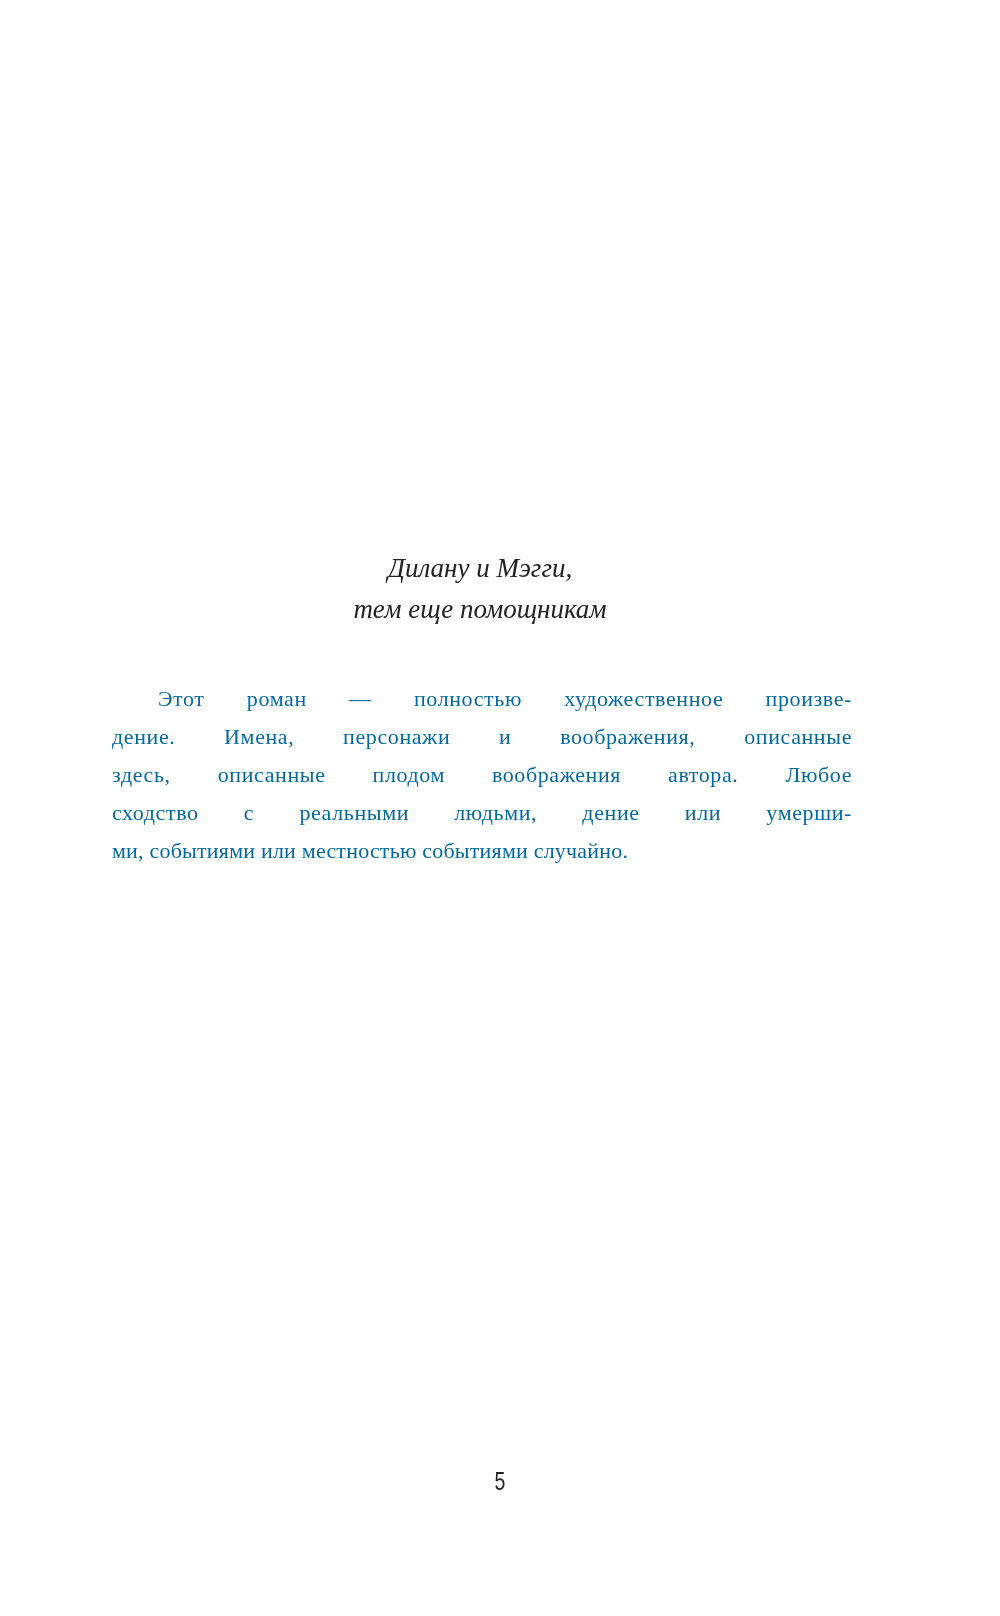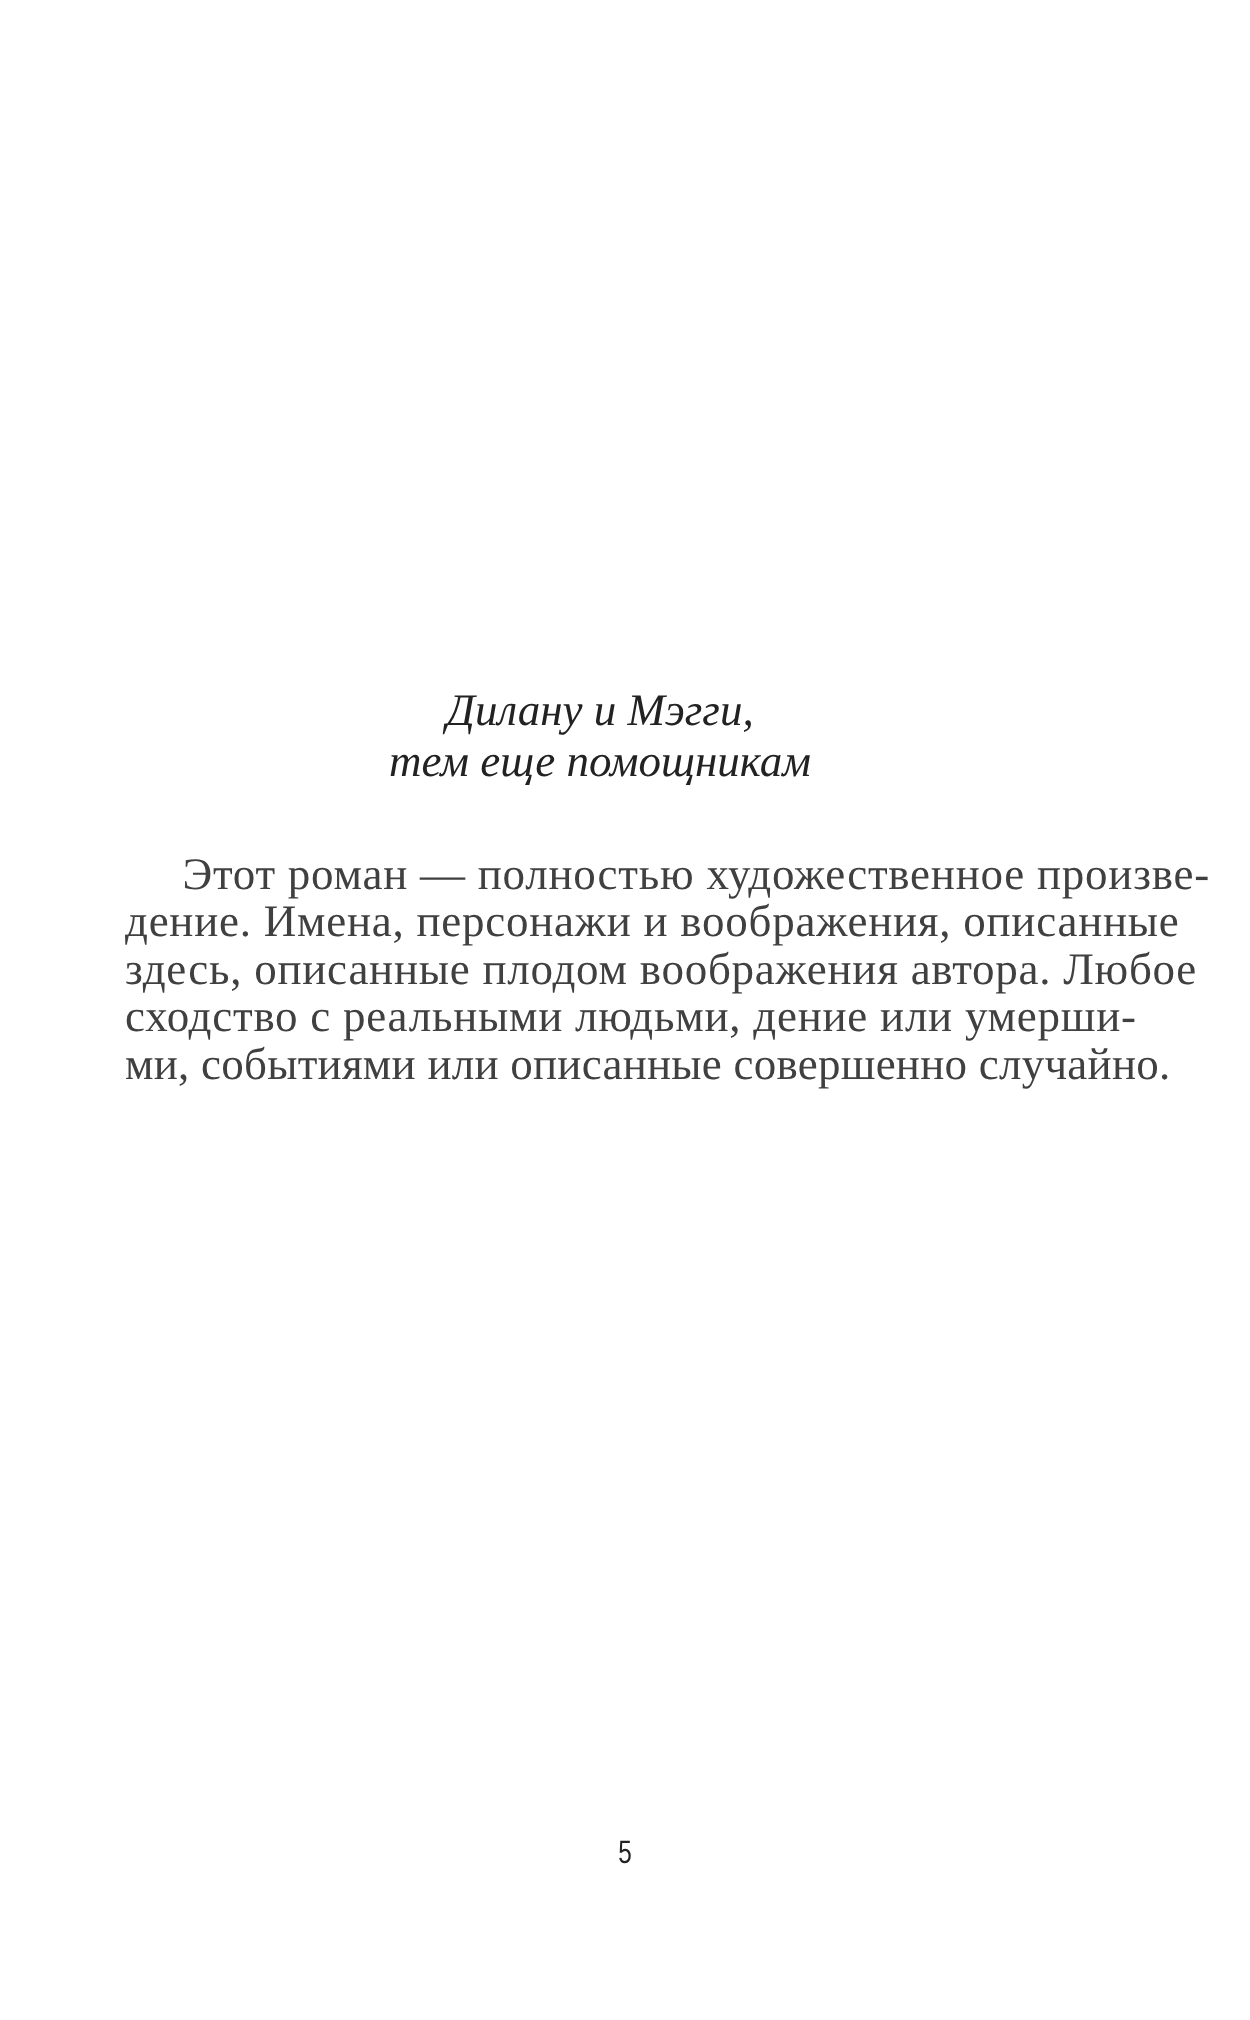--- a/index.html
+++ b/index.html
@@ -15,33 +15,33 @@
       font-family: "Liberation Serif", "DejaVu Serif", serif;
       color: #1a1a1a;
     }
     .dedication {
       position: absolute;
       left: 0;
       top: 548px;
       width: 1000px;
       text-align: center;
       font-style: italic;
-      font-size: 36px;
+      font-size: 27px;
       line-height: 41px;
       color: #222222;
     }
     .dedication div { margin-left: -40px; }
     .disclaimer {
       position: absolute;
-      left: 100px;
+      left: 112px;
       top: 680px;
       width: 740px;
-      font-size: 36px;
+      font-size: 22px;
       line-height: 38px;
-      color: #404040;
+      color: #0369a1;
     }
     .disclaimer .line {
       display: block;
       white-space: nowrap;
       text-align: justify;
       text-align-last: justify;
       letter-spacing: 0.6px;
     }
     .disclaimer .line.first { text-indent: 46px; }
     .disclaimer .line.last {
@@ -67,16 +67,16 @@
 <div class="dedication">
   <div>Дилану и Мэгги,</div>
   <div>тем еще помощникам</div>
 </div>
 
 <div class="disclaimer">
   <span class="line first">Этот роман — полностью художественное произве-</span>
   <span class="line">дение. Имена, персонажи и воображения, описанные</span>
   <span class="line">здесь, описанные плодом воображения автора. Любое</span>
   <span class="line">сходство с реальными людьми, дение или умерши-</span>
-  <span class="line last">ми, событиями или описанные совершенно случайно.</span>
+  <span class="line last">ми, событиями или местностью событиями случайно.</span>
 </div>
 
 <div class="page-number">5</div>
 
 </body></html>

